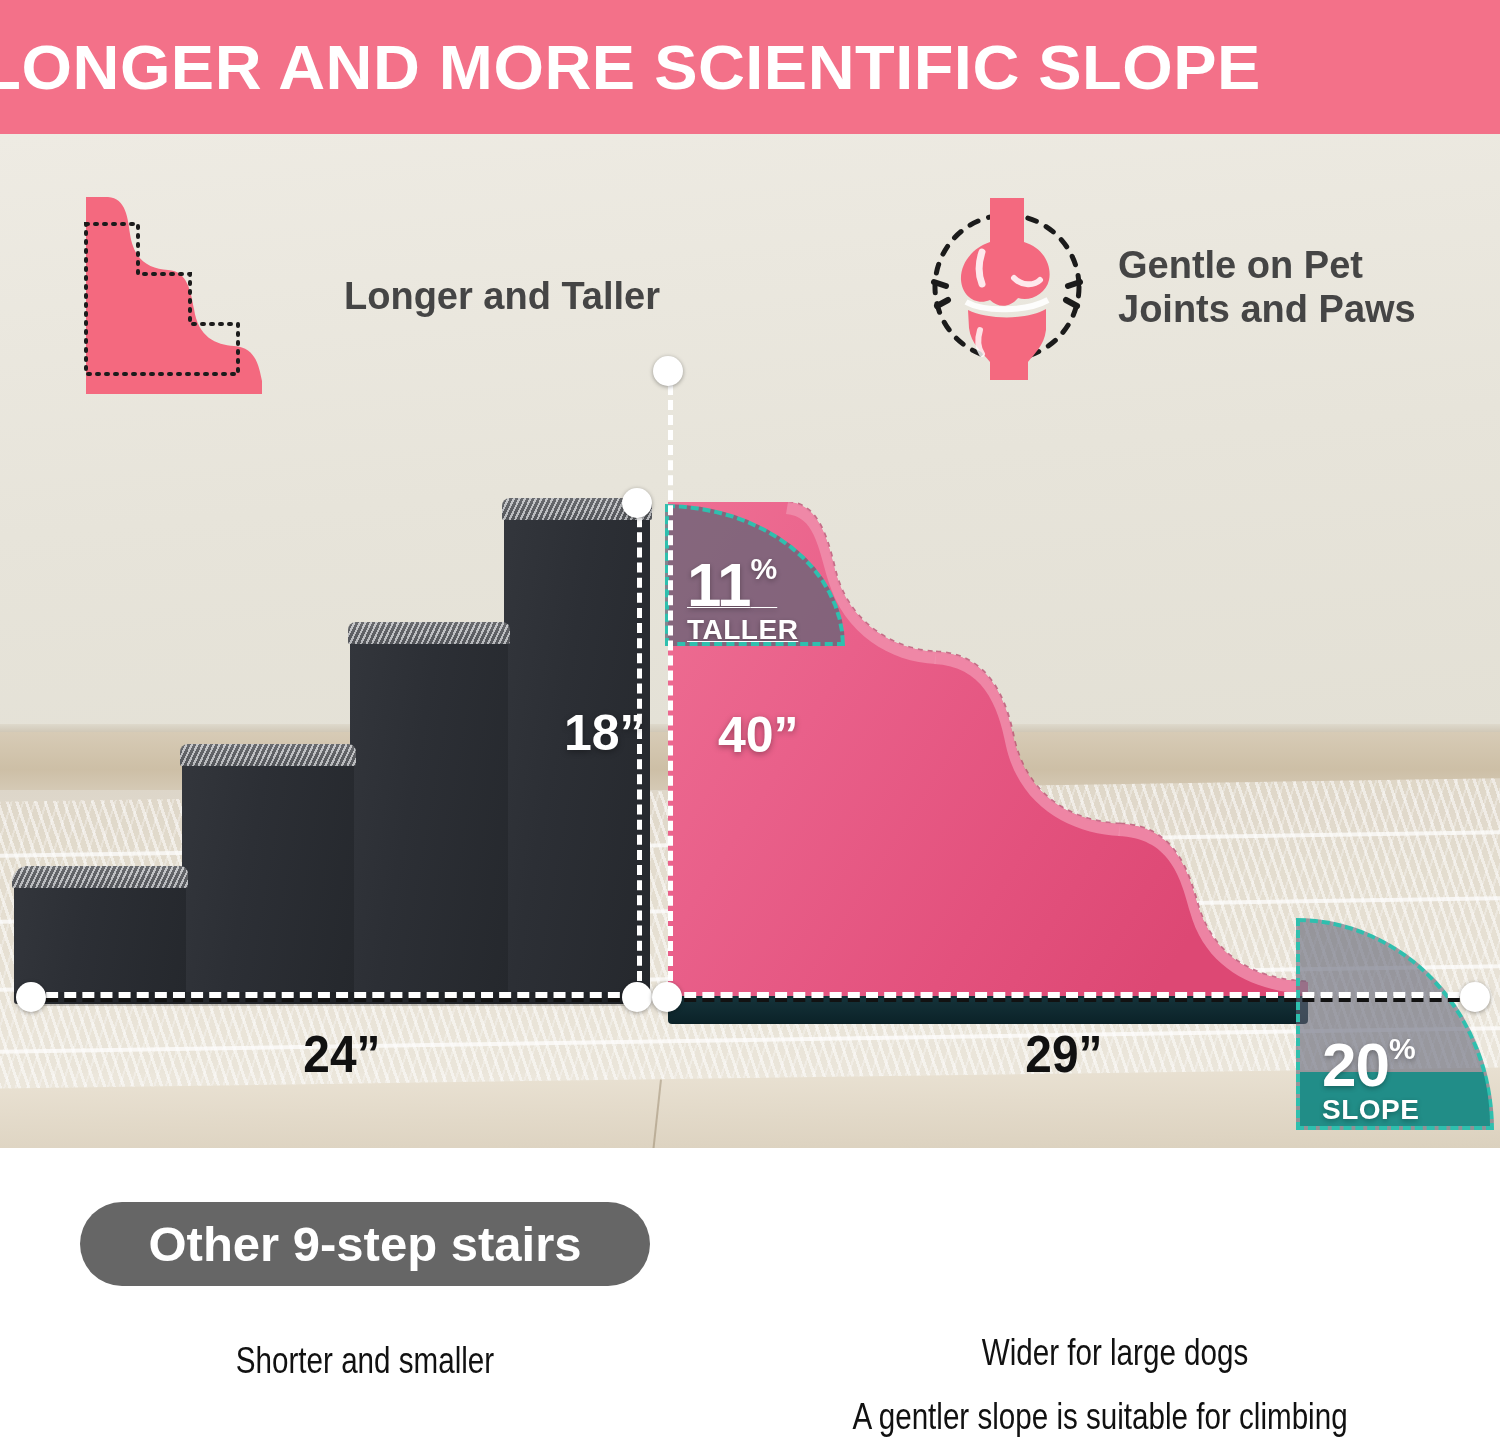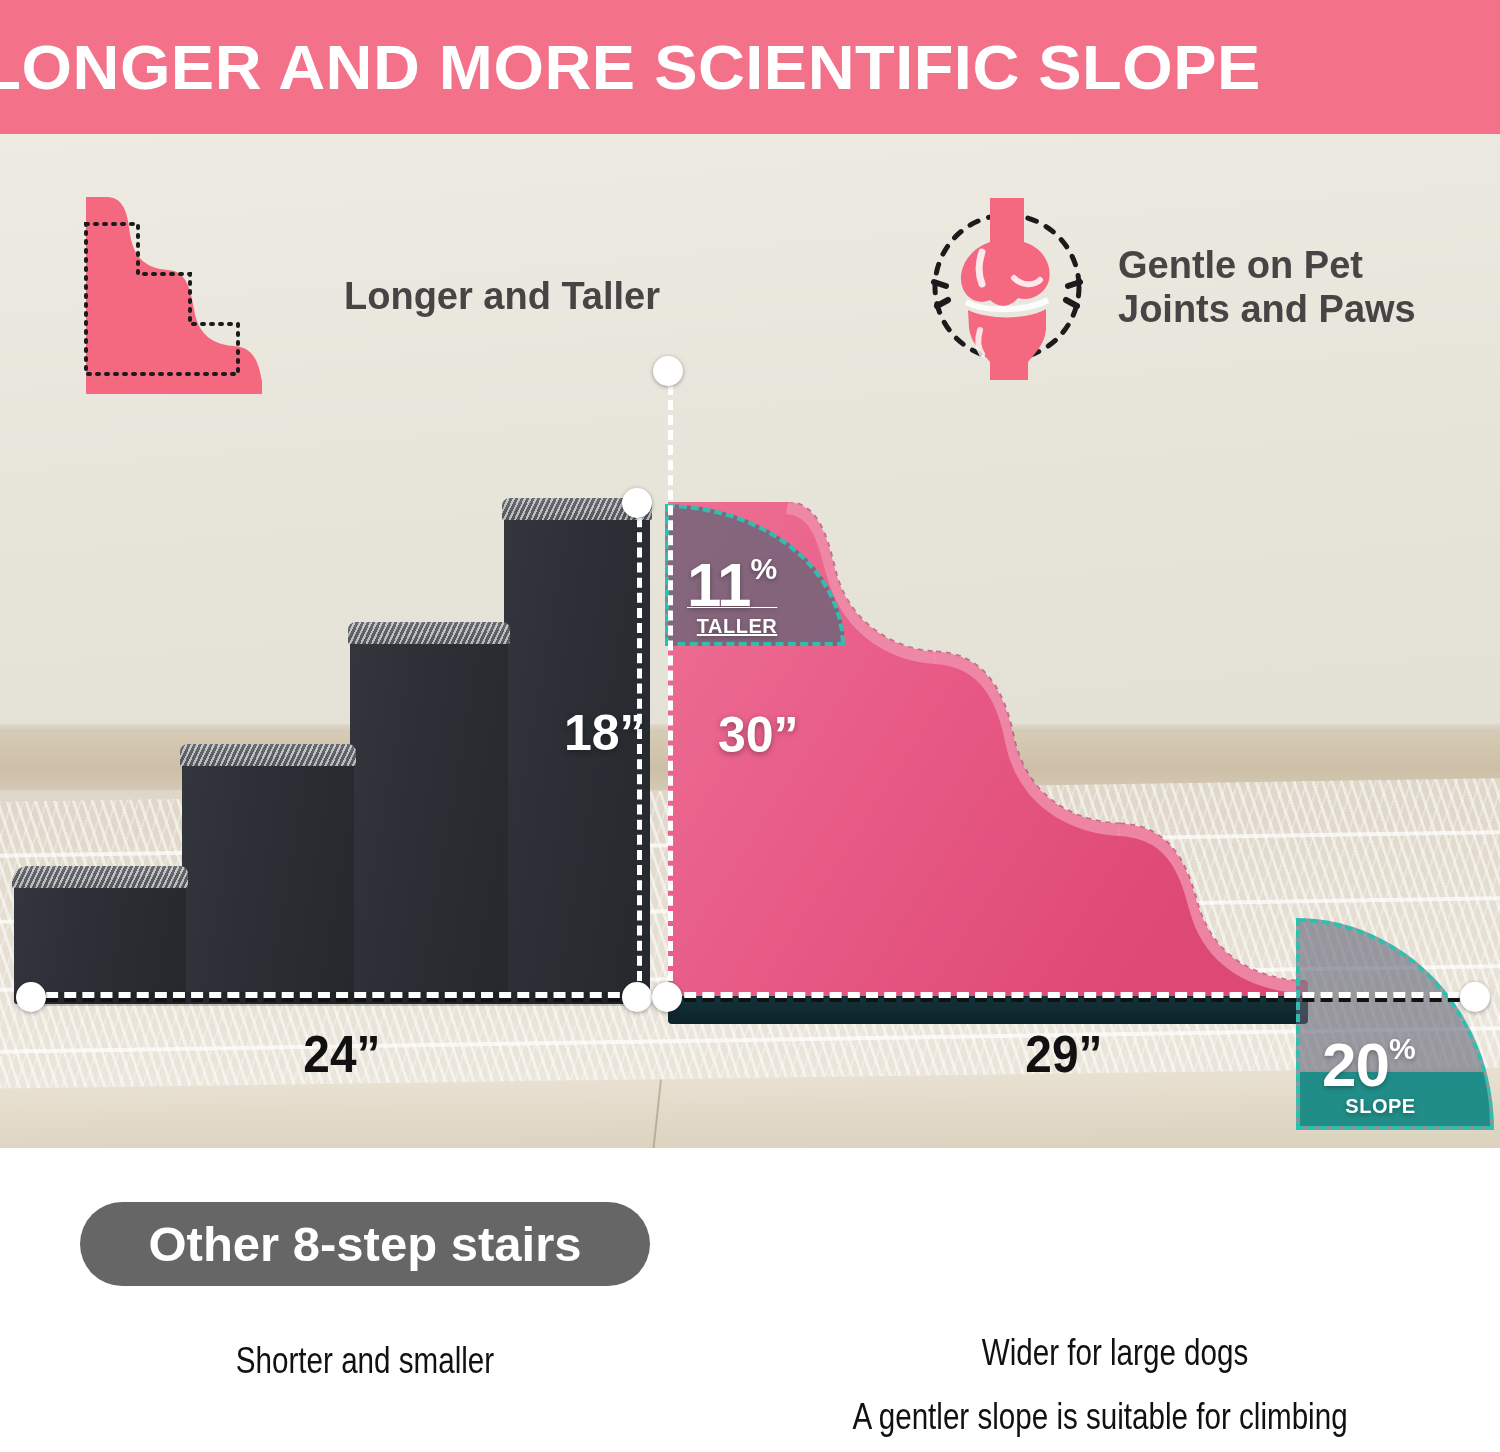--- a/index.html
+++ b/index.html
@@ -123,21 +123,21 @@
   }
   .badge-text{
     position:absolute;
     color:#ffffff;
     font-weight:bold;
     line-height:1;
     text-shadow:0 2px 5px rgba(0,0,0,0.30);
   }
   .badge-num{ font-size:62px; letter-spacing:-1px; }
   .badge-pct{ font-size:30px; vertical-align:top; }
-  .badge-sub{ font-size:20px; font-weight:bold; letter-spacing:0.5px; display:block; text-align:right; }
+  .badge-sub{ font-size:28px; font-weight:bold; letter-spacing:0.5px; display:block; text-align:right; }
 
   
   .dim-v{
     position:absolute; width:0; border-left:5px dashed #ffffff; 
   }
   .dim-h{
     position:absolute; height:0; border-top:6px dashed #ffffff;
   }
   .dim-h.black{ border-top-color:#121212; top:4px; }
   .dot{
@@ -265,21 +265,21 @@
         <span class="badge-sub">SLOPE</span>
       </div>
     </div>
 
     <div class="dim-v" style="left:637px; top:368px; height:494px;"></div>
     <div class="dot" style="left:622px; top:354px;"></div>
     <div class="dim-label" style="left:540px; top:570px;margin-left:24px;">18”</div>
 
     <div class="dim-v" style="left:668px; top:236px; height:626px;"></div>
     <div class="dot" style="left:653px; top:222px;"></div>
-    <div class="dim-label" style="left:718px; top:572px;">30”</div>
+    <div class="dim-label" style="left:718px; top:572px;">40”</div>
 
     <div class="dim-h black" style="left:28px; top:862px; width:610px;"></div>
     <div class="dim-h" style="left:28px; top:858px; width:610px;"></div>
     <div class="dot" style="left:16px; top:848px;"></div>
     <div class="dot" style="left:622px; top:848px;"></div>
     <div class="dim-label floor-label" style="left:300px; top:890px;">24”</div>
 
     <div class="dim-h black" style="left:666px; top:862px; width:812px;"></div>
     <div class="dim-h" style="left:666px; top:858px; width:812px;"></div>
     <div class="dot" style="left:652px; top:848px;"></div>
@@ -325,20 +325,20 @@
         </g>
       </svg>
       <div class="feat-label">Gentle on Pet
 Joints and Paws</div>
     </div>
 
   </div>
 
   <div class="bottom"></div>
 
-  <div class="pill pill-other">Other 8-step stairs</div>
+  <div class="pill pill-other">Other 9-step stairs</div>
 
   <div class="cap" style="left:0px; top:1340px; width:730px;">Shorter and smaller</div>
 
   <div class="cap" style="left:730px; top:1332px; width:770px;">Wider for large dogs</div>
   <div class="cap" style="left:700px; top:1396px; width:800px;">A gentler slope is suitable for climbing</div>
 
 </div>
 
 </body></html>

